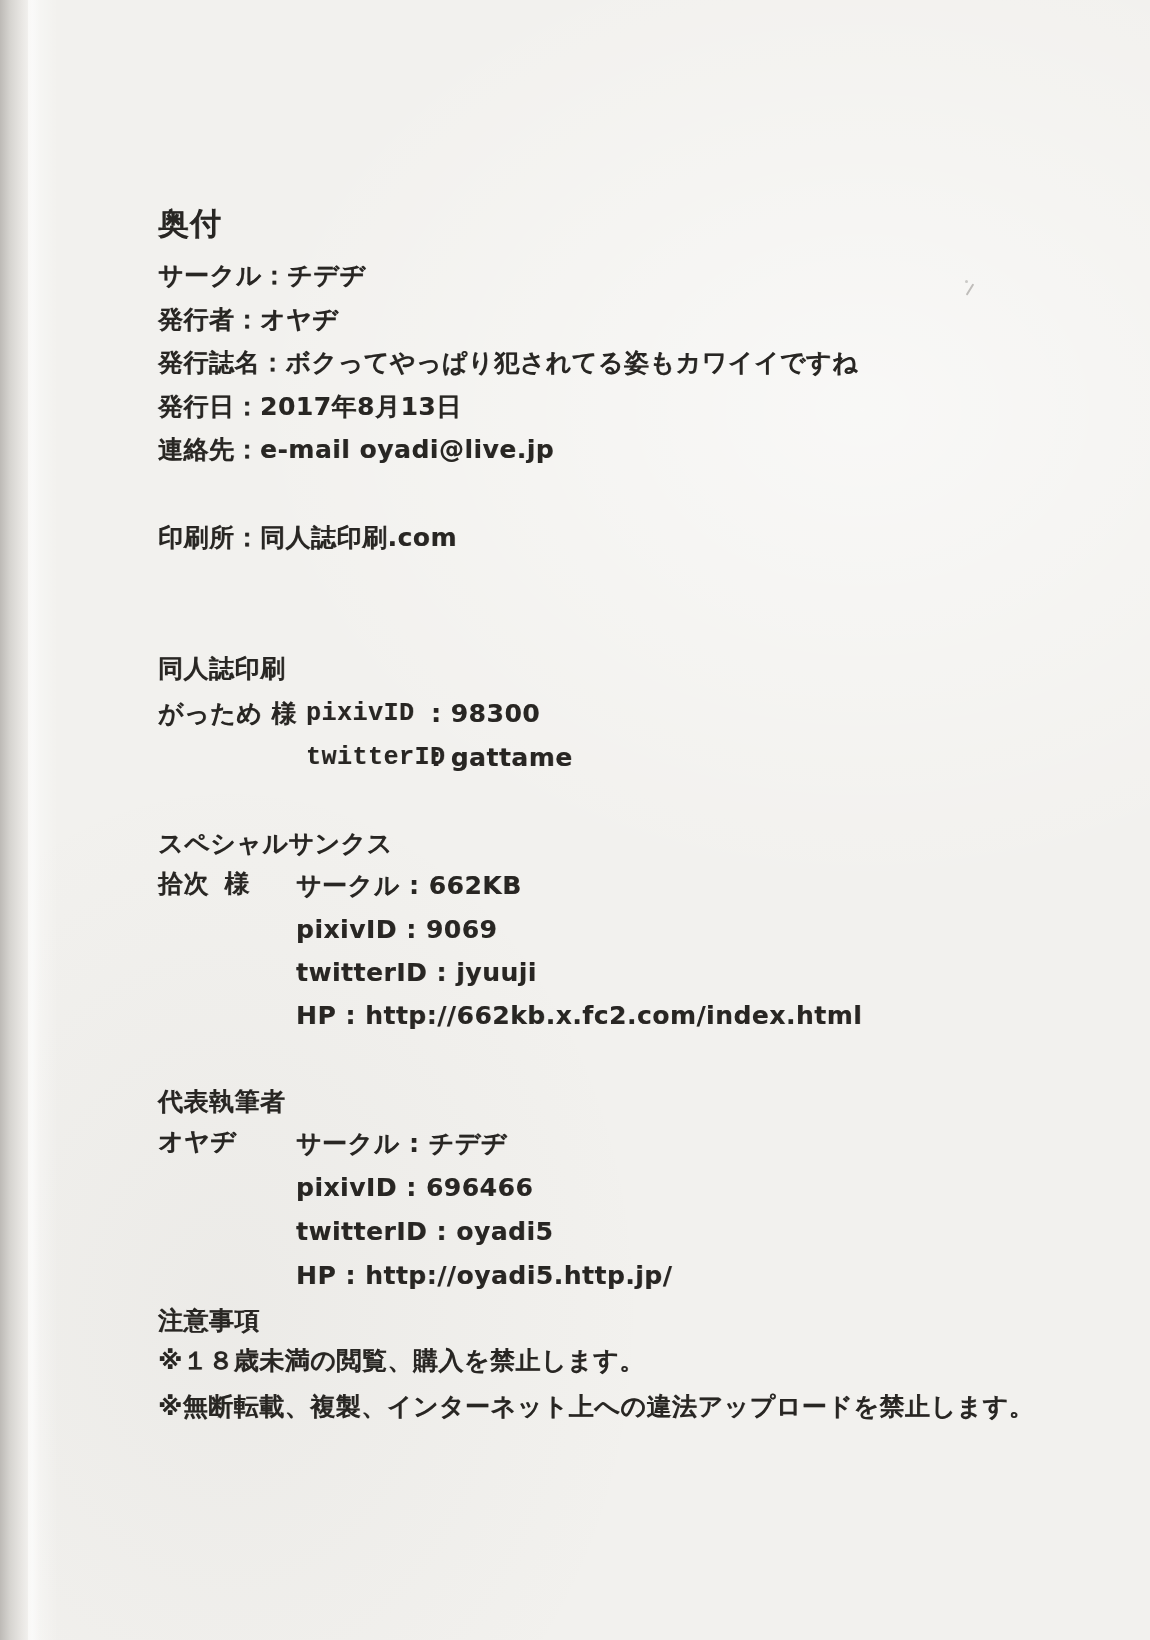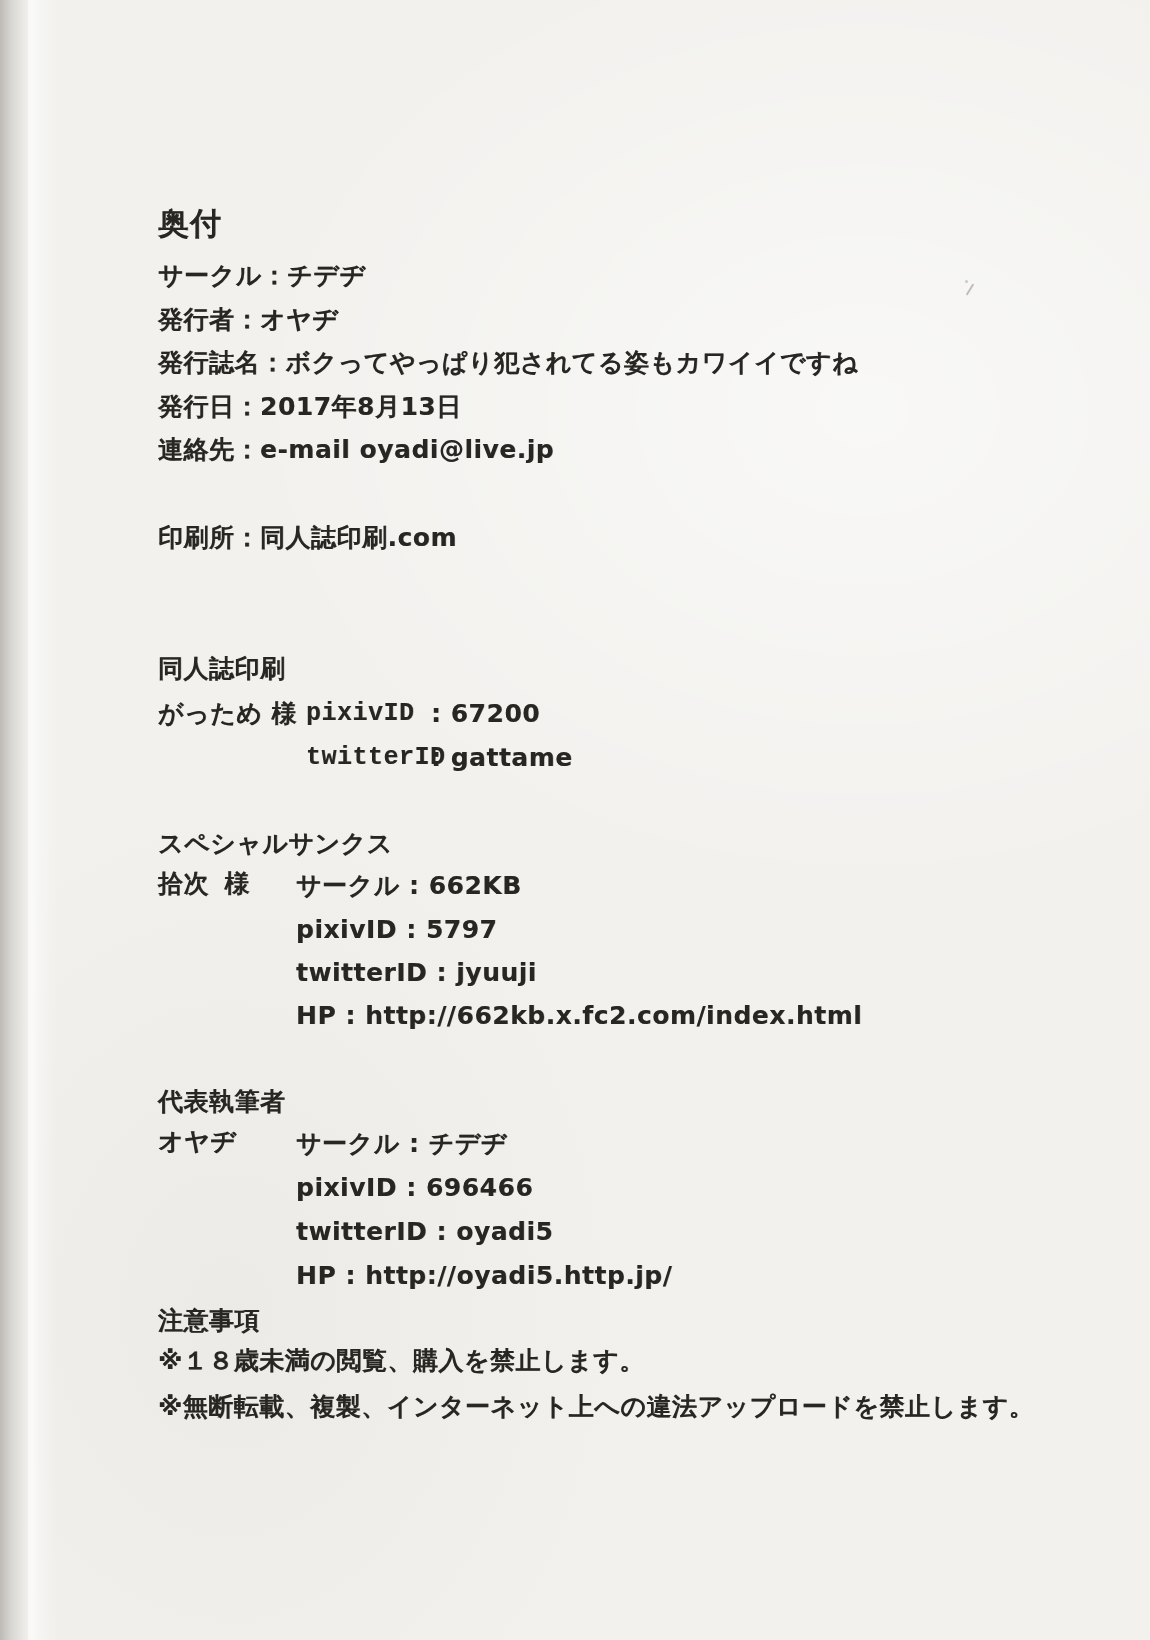--- a/index.html
+++ b/index.html
@@ -62,36 +62,36 @@
   <div class="line" style="top:346px">発行誌名：ボクってやっぱり犯されてる姿もカワイイですね</div>
   <div class="line" style="top:390px">発行日：2017年8月13日</div>
   <div class="line" style="top:433px">連絡先：e-mail oyadi@live.jp</div>
 
   <div class="line" style="top:521px">印刷所：同人誌印刷.com</div>
 
   <div class="line" style="top:652px">同人誌印刷</div>
   <div class="line row" style="top:697px">
     <span class="col-name">がっため 様</span>
     <span class="id-label">pixivID</span>
-    <span>: 67200</span>
+    <span>: 98300</span>
   </div>
   <div class="line" style="top:827px">スペシャルサンクス</div>
 
   <div class="line row" style="top:741px">
     <span class="col-name"></span>
     <span class="id-label">twitterID</span>
     <span>: gattame</span>
   </div>
   <div class="line row" style="top:869px">
     <span class="col-name-s">拾次 様</span>
     <span>サークル : 662KB</span>
   </div>
   <div class="line row" style="top:913px">
     <span class="col-name-s"></span>
-    <span>pixivID : 5797</span>
+    <span>pixivID : 9069</span>
   </div>
   <div class="line row" style="top:956px">
     <span class="col-name-s"></span>
     <span>twitterID : jyuuji</span>
   </div>
   <div class="line row" style="top:999px">
     <span class="col-name-s"></span>
     <span>HP : http://662kb.x.fc2.com/index.html</span>
   </div>
 

